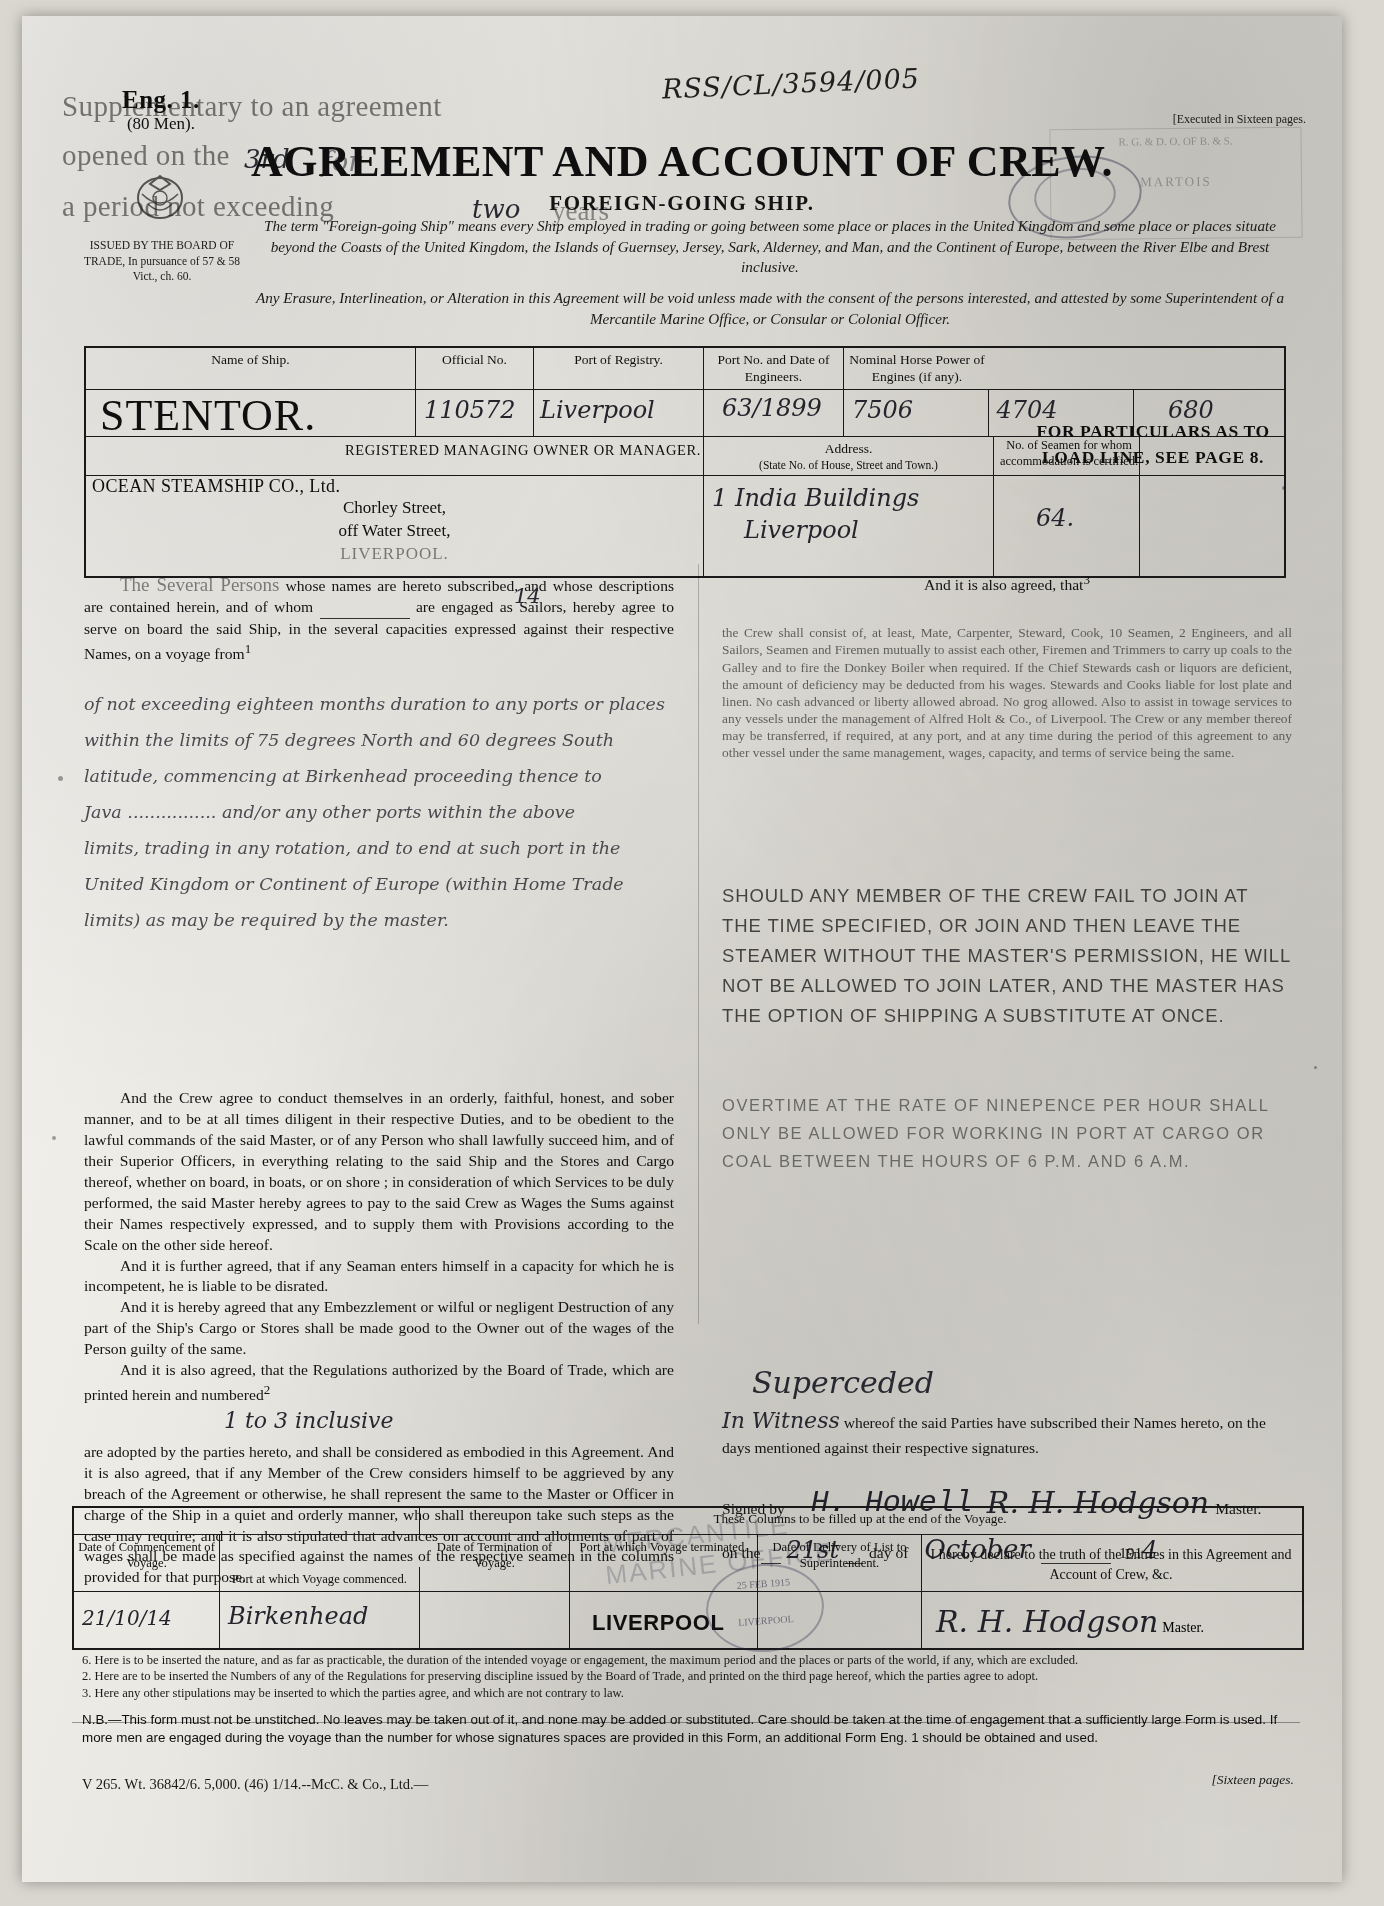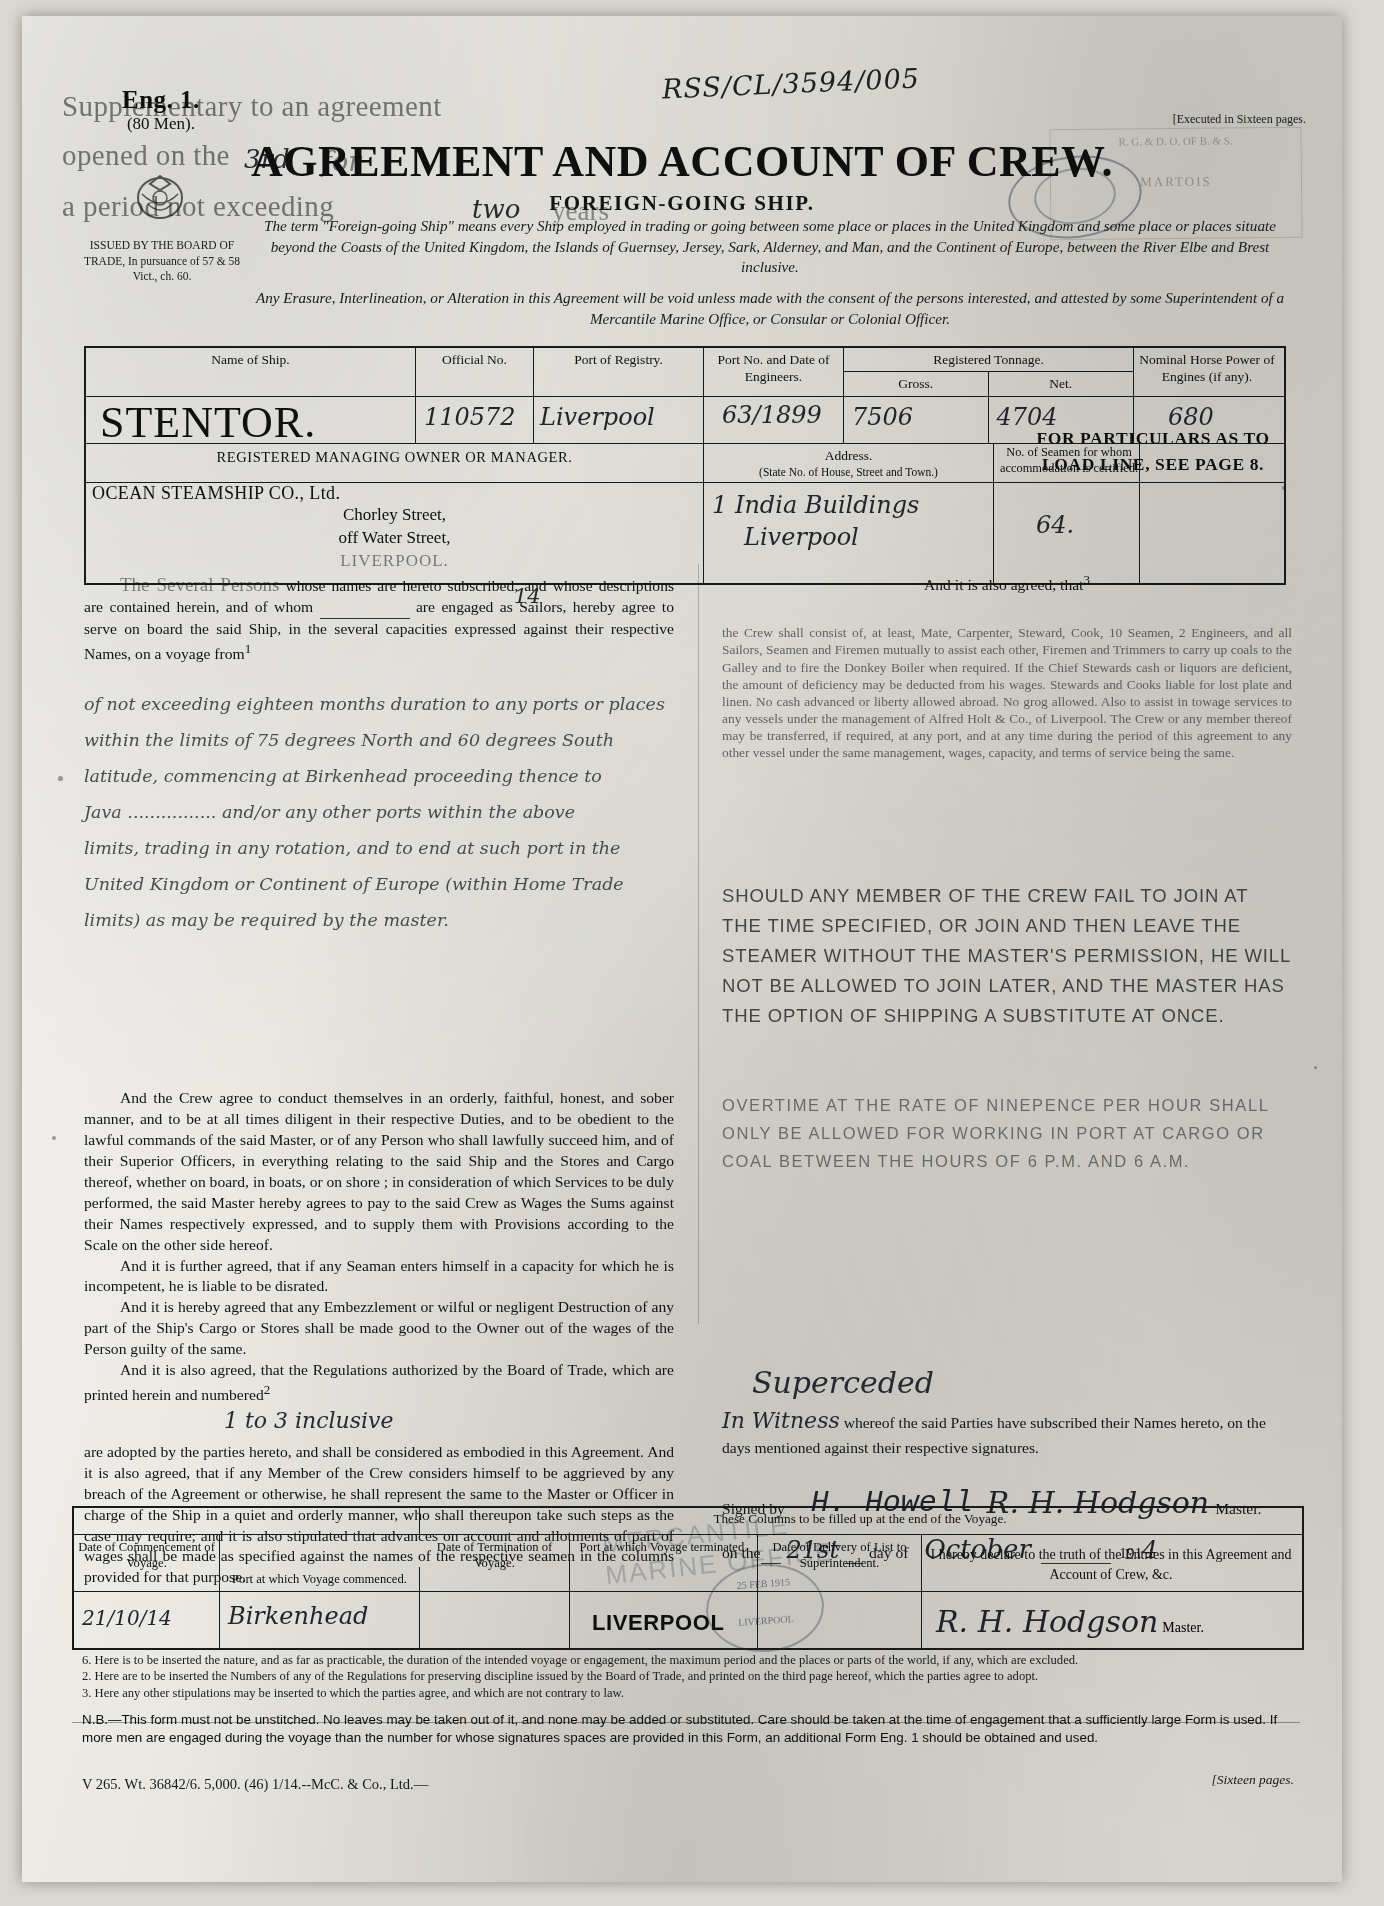--- a/index.html
+++ b/index.html
@@ -229,31 +229,20 @@
           </div>
       <div class="cell" style="width:118px;">
             <div class="th">Official No.</div>
           </div>
       <div class="cell" style="width:170px;">
             <div class="th">Port of Registry.</div>
           </div>
       <div class="cell" style="width:140px;">
             <div class="th">Port No. and Date of Engineers.</div>
           </div>
-      <div class="cell" style="width:290px;">
-        <div class="th" style="border-bottom:1.5px solid #1b1b1b;padding-bottom:2px;">Registered Tonnage.</div>
-        <div style="display:flex;">
-          <div style="width:145px;border-right:1.5px solid #1b1b1b;box-sizing:border-box;">
-                <div class="th">Gross.</div>
-              </div>
-          <div style="width:145px;">
-                <div class="th">Net.</div>
-              </div>
-        </div>
-      </div>
       <div class="cell" style="width:146px;">
             <div class="th">Nominal Horse Power of Engines (if any).</div>
           </div>
     </div>
     <div class="row hrow">
       <div class="cell valcell" style="width:330px;">
             <div class="shipname">STENTOR.</div>
           </div>
       <div class="cell valcell" style="width:118px;">
             <div class="hv" style="padding:6px 0 0 8px;">110572</div>
@@ -271,21 +260,21 @@
         <div style="width:145px;">
               <div class="hv" style="padding:6px 0 0 8px;">4704</div>
             </div>
       </div>
       <div class="cell valcell" style="width:146px;">
             <div class="hv" style="padding:6px 0 0 34px;">680</div>
           </div>
     </div>
     <div class="row hrow">
       <div class="cell" style="width:618px;">
-            <div class="th" style="font-size:14.5px;letter-spacing:.6px;">REGISTERED MANAGING OWNER OR MANAGER.</div>
+            <div class="th" style="font-size:14.5px;letter-spacing:.6px;text-align:right;">REGISTERED MANAGING OWNER OR MANAGER.</div>
           </div>
       <div class="cell" style="width:290px;">
         <div class="th" style="padding-bottom:0;">Address.</div>
         <div class="th" style="font-size:11.5px;padding-top:0;">(State No. of House, Street and Town.)</div>
       </div>
       <div class="cell" style="width:146px;"></div>
       <div class="cell" style="width:144px;"></div>
     </div>
     <div class="row">
       <div class="cell" style="width:618px;height:100px;">

